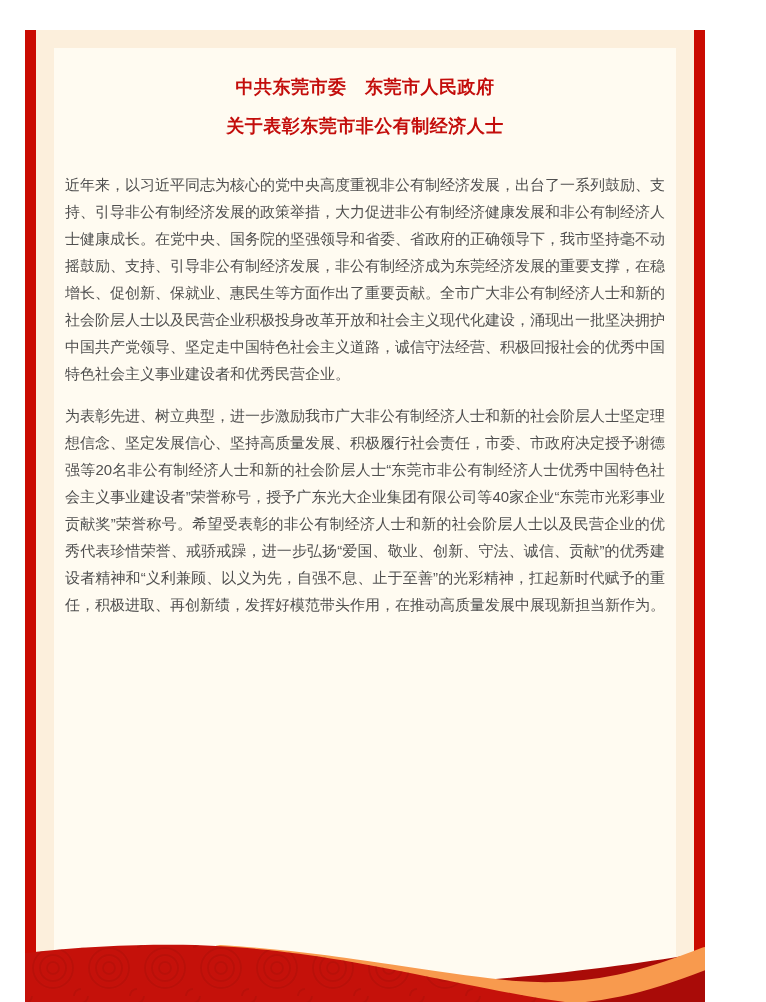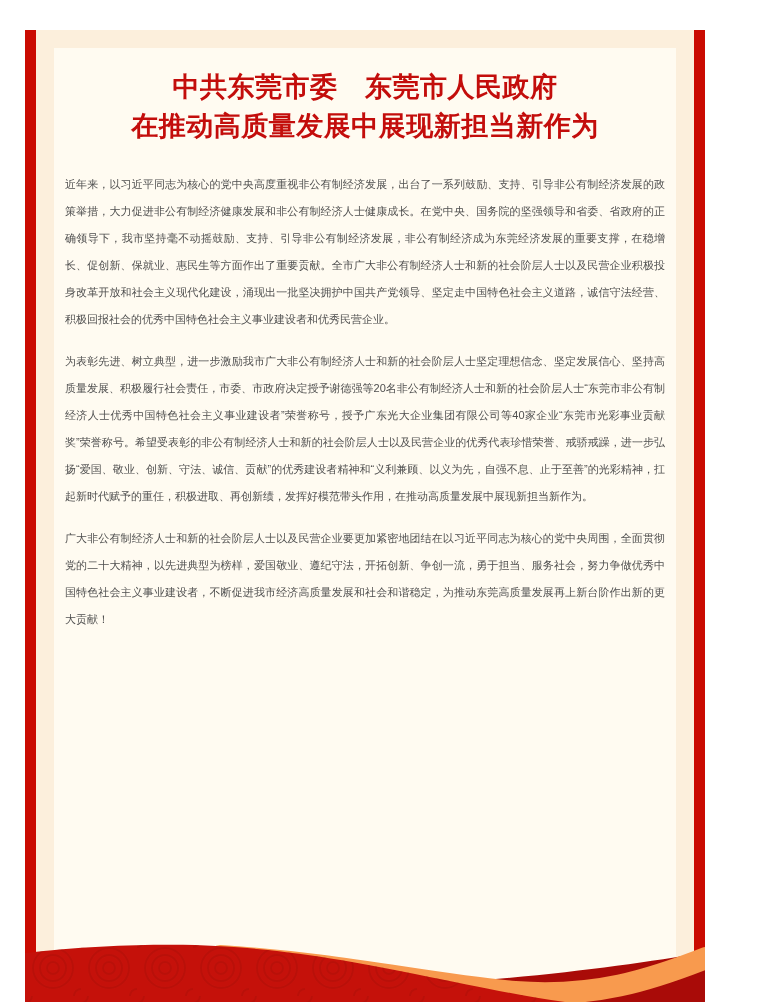--- a/index.html
+++ b/index.html
@@ -41,30 +41,30 @@
     padding: 0 11px;
     box-sizing: border-box;
   }
 
   .doc-title {
     padding-top: 20px;
     margin-bottom: 25px;
     text-align: center;
   }
   .title-line {
-    font-size: 27px;
+    font-size: 18px;
     font-weight: bold;
     line-height: 39px;
     color: var(--title-red);
     letter-spacing: 0.5px;
   }
 
   .doc-body p {
     margin: 0 0 15px 0;
-    font-size: 11px;
+    font-size: 15px;
     line-height: 27px;
     color: var(--body-text);
     text-align: justify;
     text-justify: inter-ideograph;
   }
 
   .wave {
     position: absolute;
     left: 0;
     bottom: 0;
@@ -76,27 +76,26 @@
 </head>
 <body>
 
 <div class="page">
   <div class="poster">
     <div class="card">
       <div class="content">
 
         <div class="doc-title">
           <div class="title-line">中共东莞市委　东莞市人民政府</div>
-          <div class="title-line">在推动高质量发展中展现新担当新作为</div>
+          <div class="title-line">关于表彰东莞市非公有制经济人士</div>
         </div>
 
         <div class="doc-body">
           <p>近年来，以习近平同志为核心的党中央高度重视非公有制经济发展，出台了一系列鼓励、支持、引导非公有制经济发展的政策举措，大力促进非公有制经济健康发展和非公有制经济人士健康成长。在党中央、国务院的坚强领导和省委、省政府的正确领导下，我市坚持毫不动摇鼓励、支持、引导非公有制经济发展，非公有制经济成为东莞经济发展的重要支撑，在稳增长、促创新、保就业、惠民生等方面作出了重要贡献。全市广大非公有制经济人士和新的社会阶层人士以及民营企业积极投身改革开放和社会主义现代化建设，涌现出一批坚决拥护中国共产党领导、坚定走中国特色社会主义道路，诚信守法经营、积极回报社会的优秀中国特色社会主义事业建设者和优秀民营企业。</p>
           <p>为表彰先进、树立典型，进一步激励我市广大非公有制经济人士和新的社会阶层人士坚定理想信念、坚定发展信心、坚持高质量发展、积极履行社会责任，市委、市政府决定授予谢德强等20名非公有制经济人士和新的社会阶层人士“东莞市非公有制经济人士优秀中国特色社会主义事业建设者”荣誉称号，授予广东光大企业集团有限公司等40家企业“东莞市光彩事业贡献奖”荣誉称号。希望受表彰的非公有制经济人士和新的社会阶层人士以及民营企业的优秀代表珍惜荣誉、戒骄戒躁，进一步弘扬“爱国、敬业、创新、守法、诚信、贡献”的优秀建设者精神和“义利兼顾、以义为先，自强不息、止于至善”的光彩精神，扛起新时代赋予的重任，积极进取、再创新绩，发挥好模范带头作用，在推动高质量发展中展现新担当新作为。</p>
-          <p>广大非公有制经济人士和新的社会阶层人士以及民营企业要更加紧密地团结在以习近平同志为核心的党中央周围，全面贯彻党的二十大精神，以先进典型为榜样，爱国敬业、遵纪守法，开拓创新、争创一流，勇于担当、服务社会，努力争做优秀中国特色社会主义事业建设者，不断促进我市经济高质量发展和社会和谐稳定，为推动东莞高质量发展再上新台阶作出新的更大贡献！</p>
         </div>
 
       </div>
     </div>
 
     <svg class="wave" viewBox="0 0 680 62" preserveAspectRatio="none" aria-hidden="true">
       <defs>
         <pattern id="swirlPat" patternUnits="userSpaceOnUse" width="56" height="56">
           <g fill="none" stroke-width="2" opacity="0.35" style="stroke: var(--swirl-stroke);">
             <circle cx="28" cy="28" r="6"></circle>

